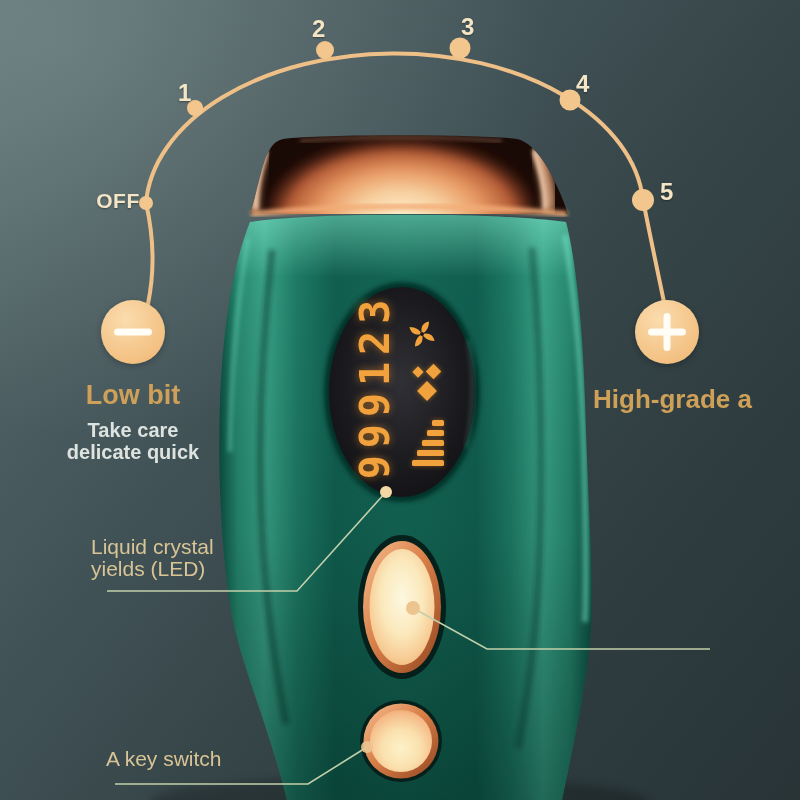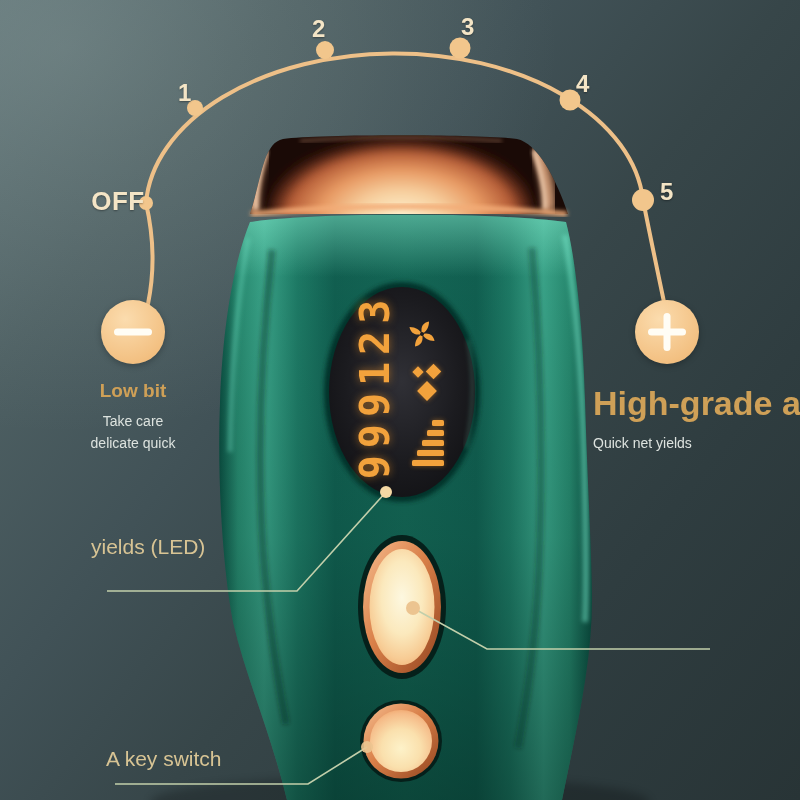--- a/index.html
+++ b/index.html
@@ -13,21 +13,21 @@
     background:radial-gradient(900px 700px at 8% 6%,rgba(160,178,175,.28),transparent 55%);
   }
   svg.layer{position:absolute;left:0;top:0;width:800px;height:800px;}
 
   
   .dial-label{
     position:absolute;transform:translate(-50%,-50%);
     color:#f4e5c6;font-size:24px;font-weight:600;letter-spacing:.5px;
     text-shadow:0 1px 2px rgba(0,0,0,.35);white-space:nowrap;
   }
-  .lvl-off{left:118px;top:201px;font-size:26px;}
+  .lvl-off{left:118px;top:201px;font-size:21px;}
   .lvl-1{left:185px;top:93px;}
   .lvl-2{left:319px;top:29px;}
   .lvl-3{left:468px;top:27px;}
   .lvl-4{left:583px;top:84px;}
   .lvl-5{left:667px;top:192px;}
 
   
   .badge{
     position:absolute;width:64px;height:64px;border-radius:50%;
     background:radial-gradient(circle at 38% 30%,#fbdcae,#f3c183 70%,#eeb36f 100%);
@@ -39,29 +39,29 @@
     position:absolute;left:50%;top:50%;width:38px;height:7px;border-radius:4px;
     background:#fffdf5;transform:translate(-50%,-50%);
   }
   .badge .v-bar{
     position:absolute;left:50%;top:50%;width:7px;height:38px;border-radius:4px;
     background:#fffdf5;transform:translate(-50%,-50%);
   }
 
   
   .blk{position:absolute;white-space:nowrap;}
-  .title-gold{color:#cfa057;font-size:19px;font-weight:600;}
-  .body-white{color:#dde3df;font-size:14px;line-height:22px;font-weight:400;}
+  .title-gold{color:#cfa057;font-size:27px;font-weight:600;}
+  .body-white{color:#dde3df;font-size:20px;line-height:22px;font-weight:700;}
   .callout{color:#d8c494;font-size:21px;line-height:22px;font-weight:400;}
   .blk span{display:block;}
 
   .low-block{left:43px;top:380px;width:180px;text-align:center;}
   .low-block .title-gold{margin-bottom:8px;}
   .high-block{left:593px;top:384px;text-align:left;}
-  .high-block .title-gold{font-size:34px;margin-bottom:9px;}
+  .high-block .title-gold{font-size:26px;margin-bottom:9px;}
   .lcd-block{left:91px;top:536px;}
   .pattern-block{left:611px;top:597px;}
   .key-block{left:106px;top:748px;}
 
   
   .lcd-digits{
     position:absolute;left:272px;top:357px;width:205px;height:58px;
     transform:rotate(-90deg);
     font-family:"DejaVu Sans Mono",monospace;font-weight:700;font-size:40px;
     line-height:58px;text-align:center;letter-spacing:7px;
@@ -268,24 +268,24 @@
   </div>
 
   <div class="blk low-block">
     <span class="title-gold">Low bit</span>
     <span class="body-white">Take care</span>
     <span class="body-white">delicate quick</span>
   </div>
 
   <div class="blk high-block">
     <span class="title-gold">High-grade a</span>
-    <span class="body-white">Quick net yields</span>
   </div>
 
   <div class="blk lcd-block callout">
+    <span>Liquid crystal</span>
     <span>yields (LED)</span>
   </div>
 
 
   <div class="blk key-block callout">
     <span>A key switch</span>
   </div>
 
 </div>
 

